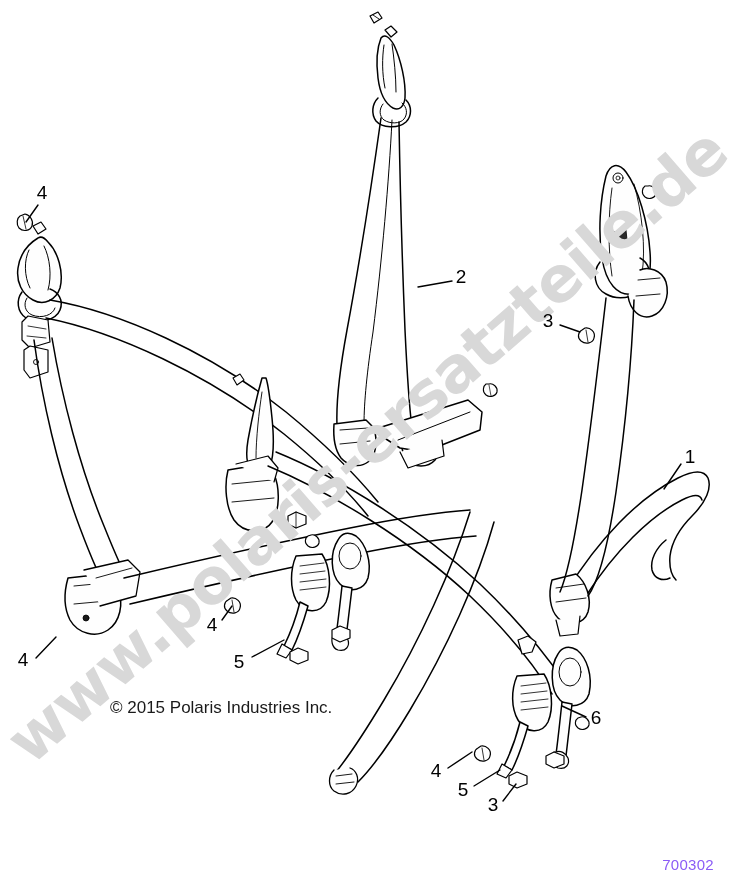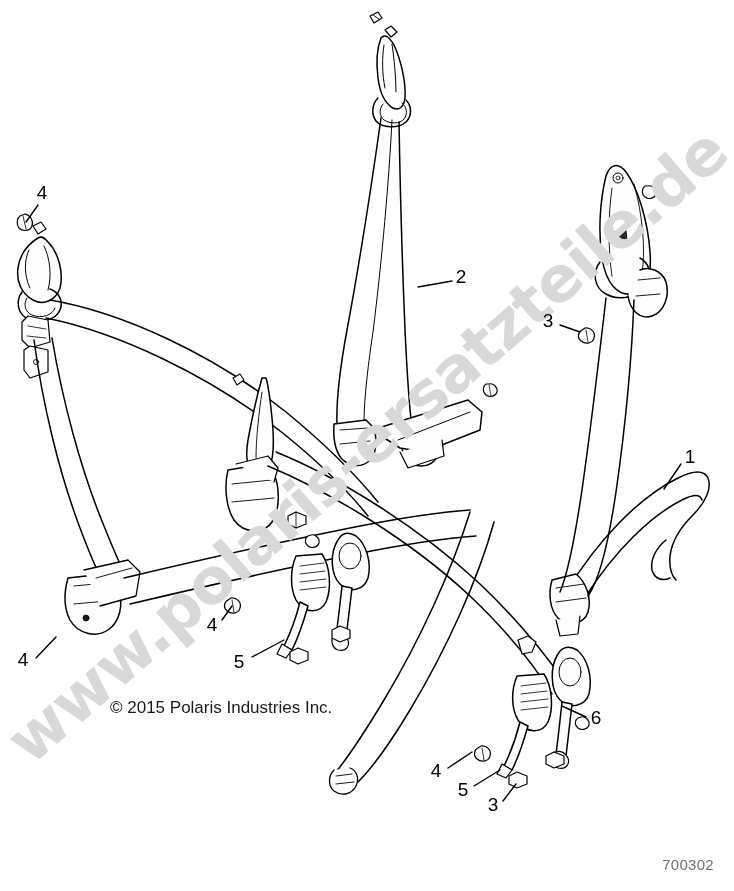--- a/index.html
+++ b/index.html
@@ -71,21 +71,21 @@
     text-align: right;
   }
   
   #part-number {
     position: absolute;
     right: 20px;
     bottom: 18px;
     z-index: 4;
     font-family: "Liberation Sans", sans-serif;
     font-size: 15px;
-    color: #737373;
+    color: #8b5cf6;
     letter-spacing: 0.3px;
   }
 </style>
 </head>
 <body>
 
 <div id="page">
 
   <svg id="drawing" viewBox="0 0 734 891" xmlns="http://www.w3.org/2000/svg">
     <g fill="none" stroke="#000000" stroke-width="1.5" stroke-linecap="round" stroke-linejoin="round">

